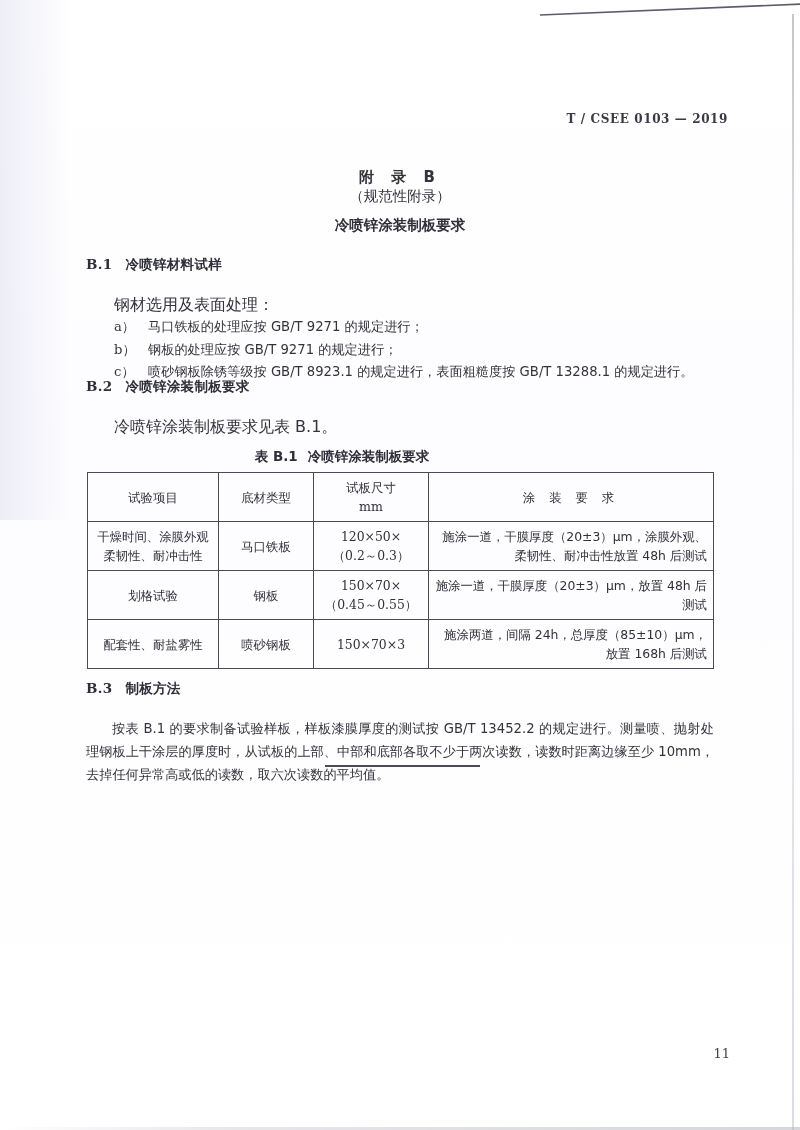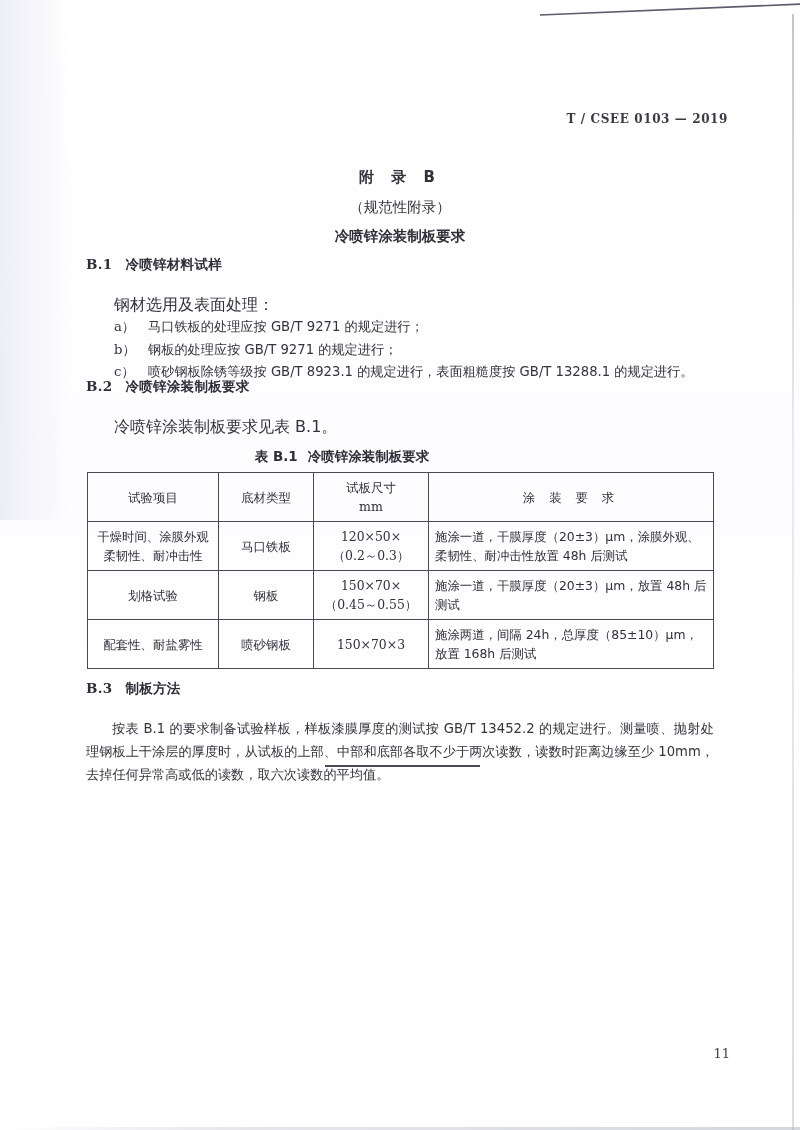--- a/index.html
+++ b/index.html
@@ -71,21 +71,21 @@
     top: 168px;
     left: 0;
     width: 800px;
     text-align: center;
   }
   .annex-line-1 {
     font-size: 15px;
     font-weight: bold;
     letter-spacing: 6px;
     color: #33333c;
-    margin-bottom: 11px;
+    margin-bottom: 0;
   }
   .annex-line-2 {
     font-size: 14.5px;
     color: #33333c;
     margin-bottom: 10px;
   }
   .annex-line-3 {
     font-size: 14.5px;
     font-weight: bold;
     color: #30303a;
@@ -160,21 +160,21 @@
     line-height: 19px;
     vertical-align: middle;
   }
   table.spec th {
     font-weight: normal;
     text-align: center;
     height: 34px;
   }
   .th-sp { letter-spacing: 5px; }
   .c-center { text-align: center; }
-  .c-left { text-align: left; padding-left: 9px; padding-right: 7px; }
+  .c-left { text-align: right; padding-left: 9px; padding-right: 7px; }
   .c-left .first { text-indent: 22px; }
   .num-cell {
     font-family: "DejaVu Serif", "Liberation Serif", serif;
     font-size: 12.6px;
   }
 
   .rule {
     position: absolute;
     left: 325px;
     top: 765px;

